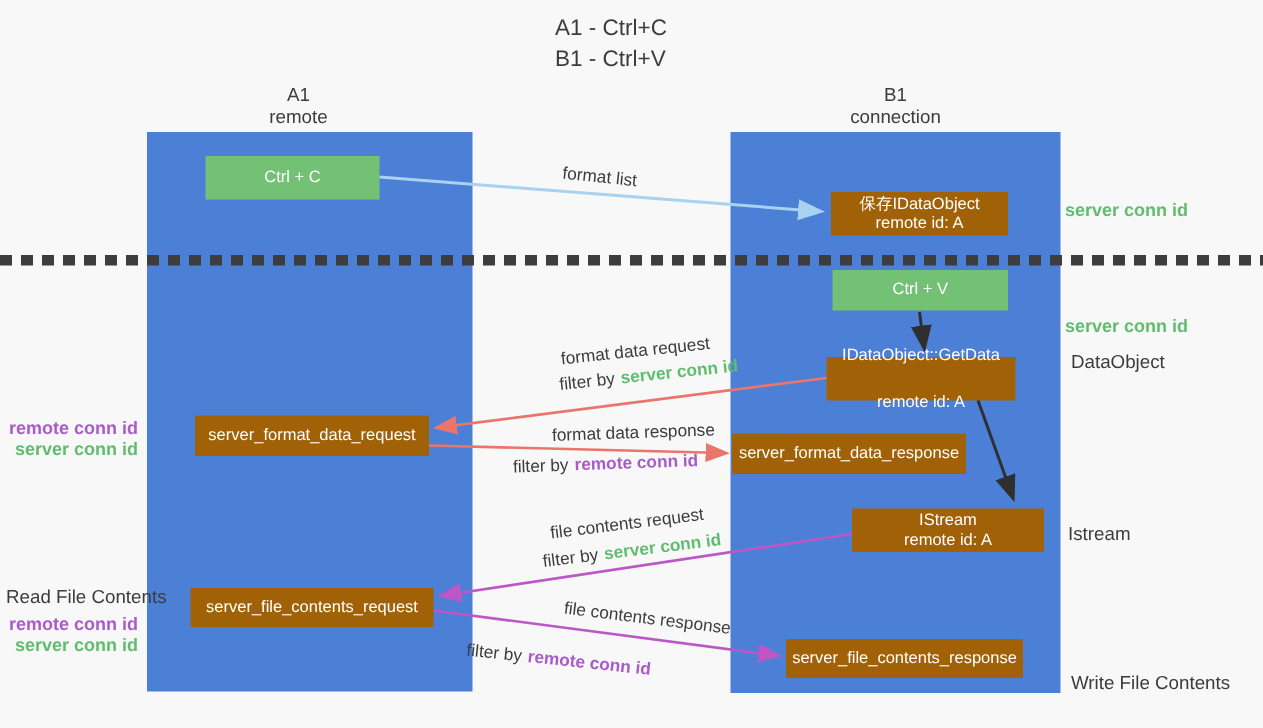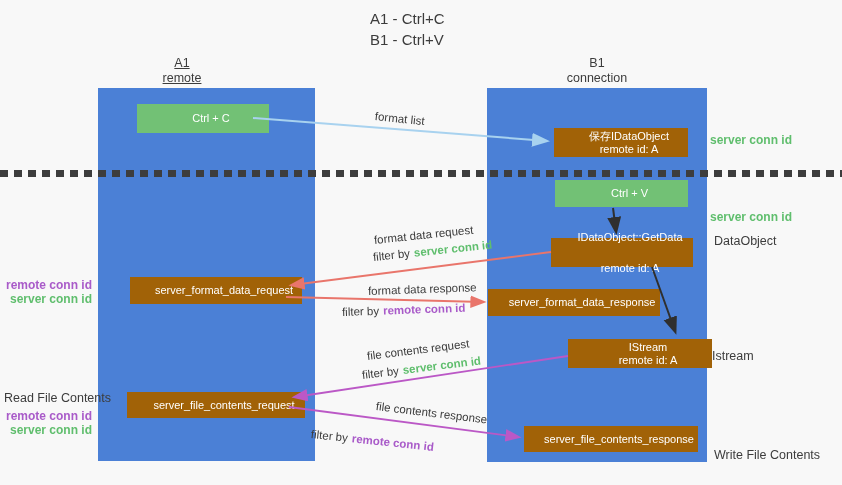--- a/index.html
+++ b/index.html
@@ -1,20 +1,20 @@
 <!DOCTYPE html>
 <html><head>
 <meta charset="utf-8">
 <style>
   html,body{margin:0;padding:0;}
   body{background:#f8f8f8;font-family:"Liberation Sans",sans-serif;color:#3c3c3c;}
   .stage{position:relative;width:842px;height:485px;overflow:hidden;background:#f8f8f8;}
   .col{position:absolute;background:#4b80d6;}
   .box{position:absolute;display:flex;flex-direction:column;align-items:center;justify-content:center;
-       color:#ffffff;font-size:11px;line-height:13px;text-align:center;white-space:nowrap;padding-left:16px;}
+       color:#ffffff;font-size:11px;line-height:13px;text-align:center;white-space:nowrap;}
   .green{background:#72c175;}
   .orange{background:#a16207;}
   .title{position:absolute;font-size:15px;line-height:21px;color:#3c3c3c;}
   .hdr{position:absolute;text-align:center;font-size:12.5px;line-height:15px;color:#3c3c3c;}
   .side{position:absolute;font-size:12.5px;color:#3c3c3c;white-space:nowrap;}
   .bg{color:#5fbe6d;font-weight:bold;font-size:12px;}
   .bp{color:#a95bc9;font-weight:bold;font-size:12px;}
   .rot{position:absolute;font-size:11.5px;color:#3c3c3c;white-space:nowrap;transform-origin:left center;}
   .rot .bg,.rot .bp{font-size:11.5px;}
   .grp{position:absolute;text-align:right;line-height:14px;white-space:nowrap;}
@@ -26,21 +26,21 @@
 </head>
 <body>
 
 <div class="stage">
 
   <div class="title" style="left:370px;top:8px;">
     <div>A1 - Ctrl+C</div>
     <div>B1 - Ctrl+V</div>
   </div>
 
-  <div class="hdr" style="left:132px;top:56px;width:100px;text-decoration:underline;">
+  <div class="hdr" style="left:149px;top:56px;width:100px;">
     <div>A1</div>
     <div>remote</div>
   </div>
   <div class="hdr" style="left:547px;top:56px;width:100px;">
     <div>B1</div>
     <div>connection</div>
   </div>
 
   <div class="col" style="left:98px;top:88px;width:217px;height:373px;"></div>
   <div class="col" style="left:487px;top:88px;width:220px;height:374px;"></div>

